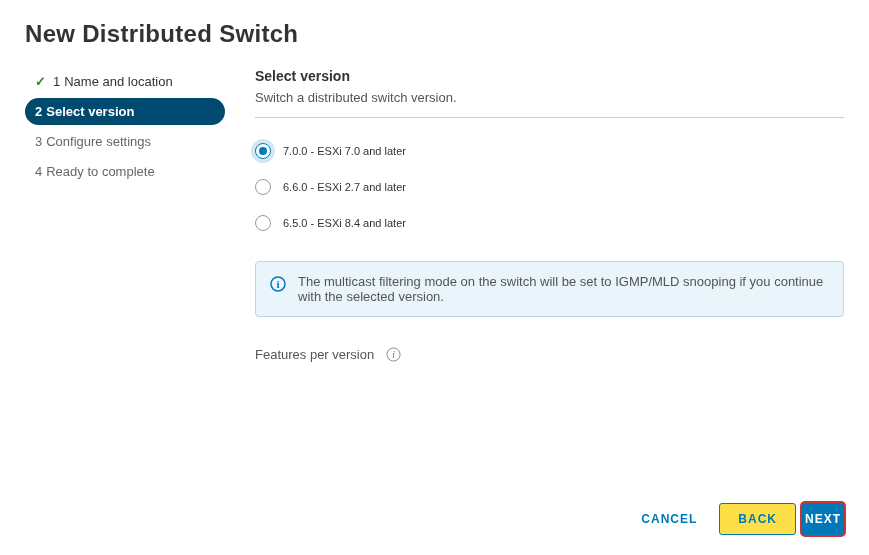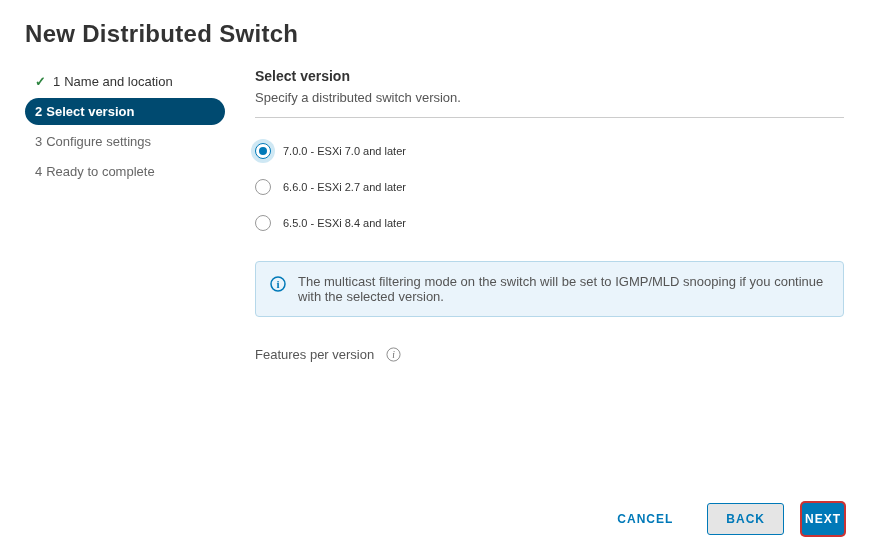--- a/index.html
+++ b/index.html
@@ -135,39 +135,39 @@
       margin-left: 12px;
       width: 15px;
       height: 15px;
     }
     .footer {
       position: absolute;
       bottom: 20px;
       right: 25px;
       display: flex;
       align-items: center;
-      gap: 18px;
+      gap: 6px;
     }
     .btn {
       font-size: 12px;
       letter-spacing: 1px;
       font-weight: 600;
       padding: 8px 16px;
       border-radius: 3px;
       cursor: pointer;
       border: none;
       background: transparent;
     }
     .btn.cancel {
       color: #0079b8;
     }
     .btn.back {
       color: #0079b8;
       border: 1px solid #0079b8;
-      background: #e5e5e5;
+      background: #fde047;
       padding: 8px 18px;
     }
     .btn.next {
       color: #fff;
       background: #0079b8;
       border: 1px solid #0079b8;
       padding: 8px 2px;
       box-shadow: 0 0 0 2px #c33;
     }
     svg.info-svg circle { fill: none; stroke: #0079b8; stroke-width: 1.5; }
@@ -198,21 +198,21 @@
         <span>Configure settings</span>
       </div>
       <div class="wiz-step future">
         <span class="step-num">4</span>
         <span>Ready to complete</span>
       </div>
     </div>
 
     <div class="main-pane">
       <div class="section-title">Select version</div>
-      <div class="section-desc">Specify a distributed switch version.</div>
+      <div class="section-desc">Switch a distributed switch version.</div>
 
       <div class="radio-group">
         <div class="radio-row selected">
           <span class="radio-circle"></span>
           <span>7.0.0 - ESXi 7.0 and later</span>
         </div>
         <div class="radio-row">
           <span class="radio-circle"></span>
           <span>6.6.0 - ESXi 2.7 and later</span>
         </div>

